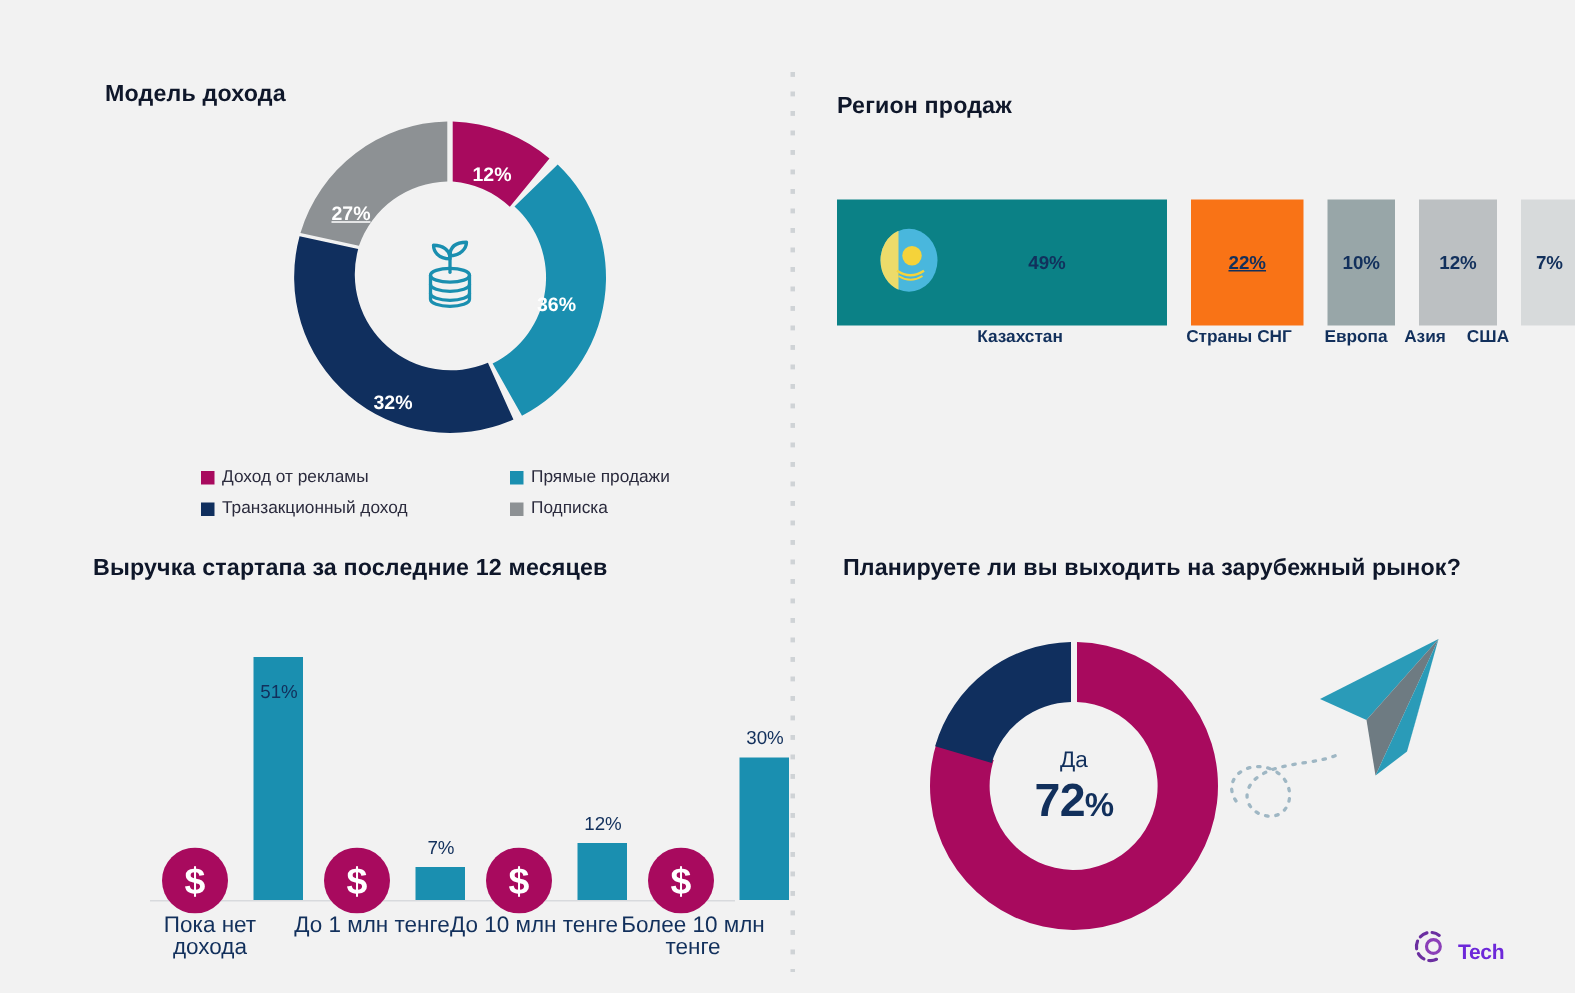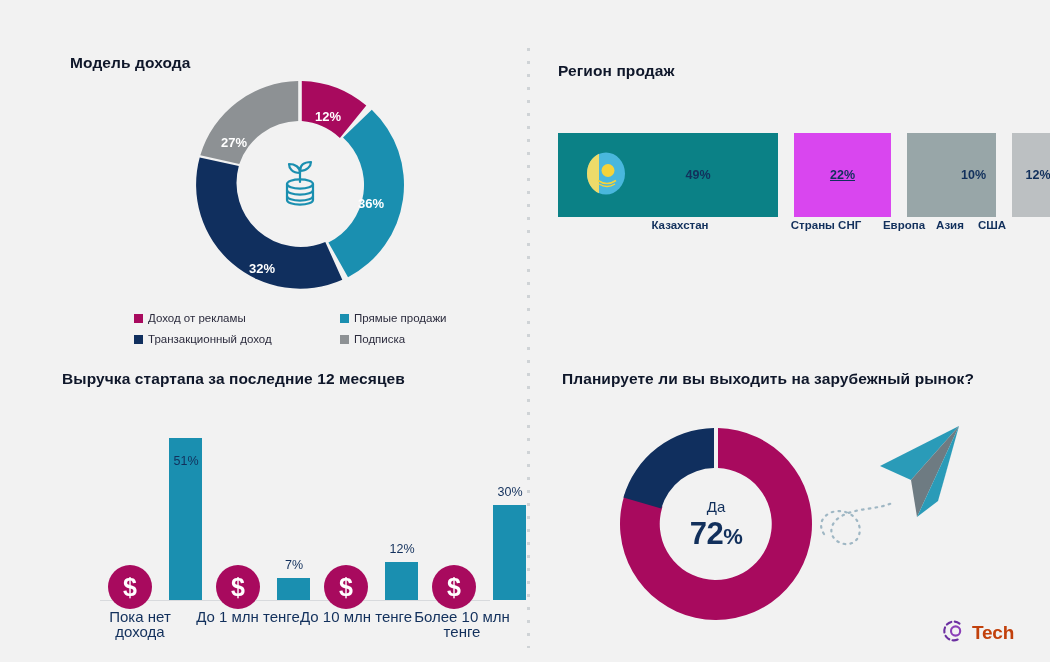--- a/index.html
+++ b/index.html
@@ -74,21 +74,21 @@
   .yn-center{
     position:absolute;left:50%;top:50%;transform:translate(-50%,-50%);
     text-align:center;line-height:1;
   }
   .yn-word{font-size:15px;color:#12305c;display:block;margin-bottom:4px;}
   .yn-pct{font-size:31px;font-weight:bold;color:#12305c;display:block;letter-spacing:-.5px;}
   .yn-pct .sym{font-size:22px;}
 
   
   .logo{position:absolute;display:flex;align-items:center;}
-  .logo-text{font-size:19px;font-weight:bold;color:#c2410c;margin-left:5px;letter-spacing:-.2px;}
+  .logo-text{font-size:14px;font-weight:bold;color:#6d28d9;margin-left:5px;letter-spacing:-.2px;}
 </style>
 </head>
 <body>
 
 <div class="stage">
 
   <div class="divider"></div>
 
   <div class="abs panel-title" style="left:70px;top:54px;">Модель дохода</div>
 
@@ -102,21 +102,21 @@
         <path fill="#1a8fb0" d="M 71.8 -75.3 A 104 104 0 0 1 48.0 92.2 L 28.4 57.4 A 64 64 0 0 0 43.0 -47.4 Z"></path>
 
         <path fill="#102f5e" d="M 42.3 94.7 A 104 104 0 0 1 -100.3 -27.5 L -61.2 -19.0 A 64 64 0 0 0 25.3 56.9 Z"></path>
 
         <path fill="#8d9194" d="M -99.7 -29.7 A 104 104 0 0 1 -1.8 -104 L -1.8 -64 A 64 64 0 0 0 -60.7 -21.1 Z"></path>
       </g>
     </svg>
     <span class="donut-label" style="left:148px;top:38px;">12%</span>
     <span class="donut-label" style="left:191px;top:125px;">36%</span>
     <span class="donut-label" style="left:82px;top:190px;">32%</span>
-    <span class="donut-label" style="left:54px;top:64px;">27%</span>
+    <span class="donut-label" style="left:54px;top:64px;text-decoration:underline;">27%</span>
 
     
     <div class="donut-hole-icon">
       <svg width="52" height="56" viewBox="0 0 52 56">
         <g fill="none" stroke="#1a8fb0" stroke-width="2.2" stroke-linecap="round" stroke-linejoin="round">
           <path d="M26 26 L26 12"></path>
           <path d="M26 17 C18 17 15 12 15 8 C21 8 26 11 26 17 Z"></path>
           <path d="M26 15 C33 15 37 10 37 6 C30 6 26 9 26 15 Z"></path>
           <ellipse cx="26" cy="28" rx="13" ry="4.6"></ellipse>
           <path d="M13 28 L13 44 C13 46.6 18.8 48.7 26 48.7 C33.2 48.7 39 46.6 39 44 L39 28"></path>
@@ -158,24 +158,24 @@
         <svg width="40" height="44" viewBox="0 0 40 44">
           <ellipse cx="20" cy="22" rx="19" ry="21" fill="#49b7dd"></ellipse>
           <path d="M1 22 A19 21 0 0 1 13 2.3 L13 41.7 A19 21 0 0 1 1 22 Z" fill="#eddb6a"></path>
           <circle cx="22" cy="19" r="6.5" fill="#f5d33a"></circle>
           <path d="M12 29 q9 6 18 0" fill="none" stroke="#f5d33a" stroke-width="1.6"></path>
           <path d="M13 32.5 q8 5 16 0" fill="none" stroke="#f5d33a" stroke-width="1.3"></path>
         </svg>
       </span>
       <span style="margin-left:60px;">49%</span>
     </div>
-    <div class="stack-seg" style="width:97px;background:#d946ef;text-decoration:underline;">
+    <div class="stack-seg" style="width:75px;background:#f97316;text-decoration:underline;">
       <span>22%</span>
     </div>
-    <div class="stack-seg" style="width:45px;background:#98a6a8;padding-left:44px;">
+    <div class="stack-seg" style="width:45px;background:#98a6a8;">
       <span>10%</span>
     </div>
     <div class="stack-seg" style="width:52px;background:#bcc0c2;">
       <span>12%</span>
     </div>
     <div class="stack-seg" style="width:38px;background:#d7dadb;">
       <span>7%</span>
     </div>
   </div>
 

